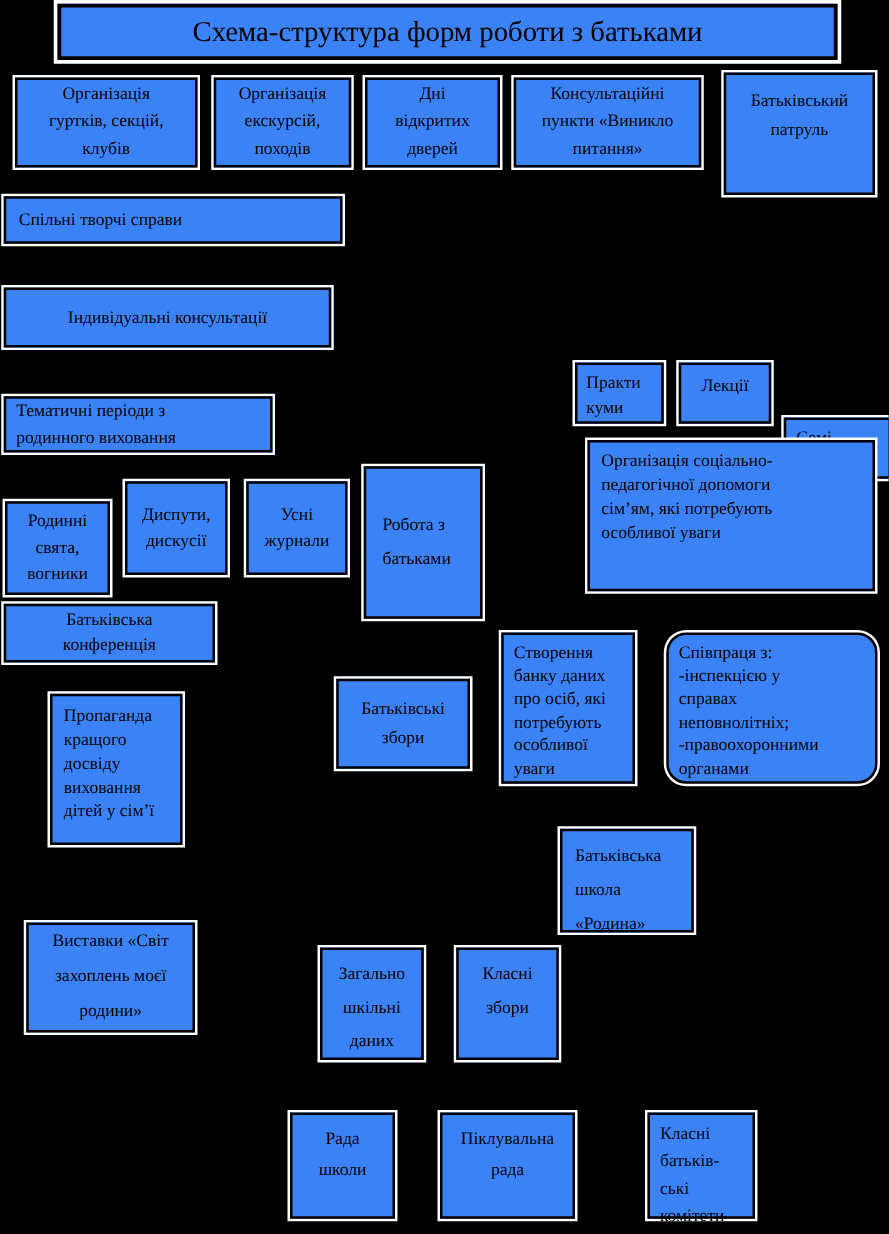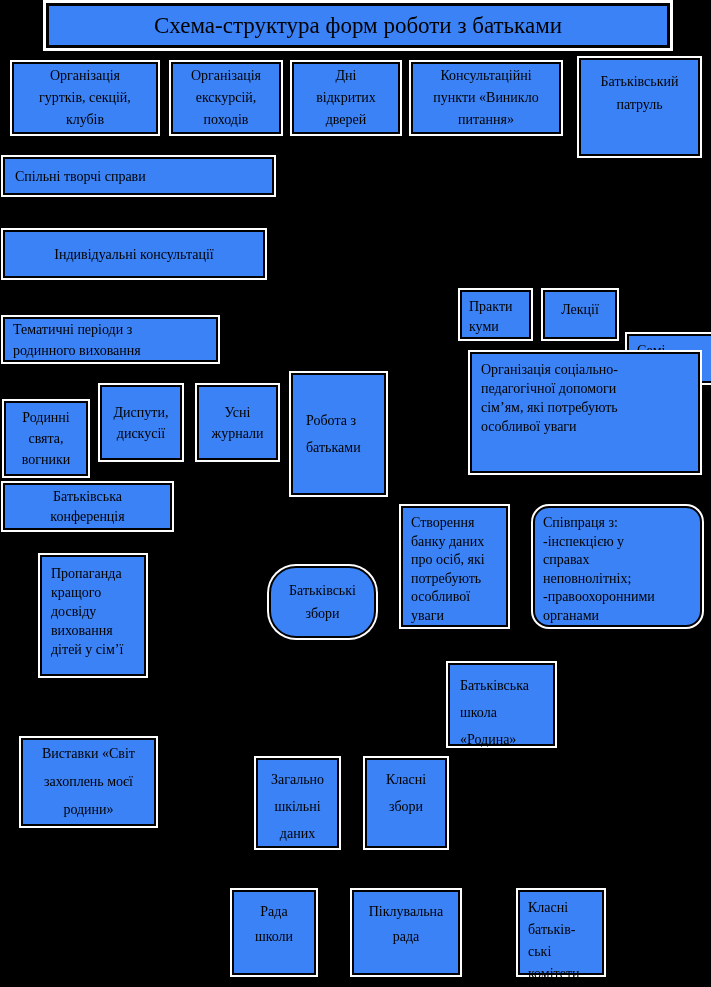--- a/index.html
+++ b/index.html
@@ -95,21 +95,21 @@
 неповнолітніх;
 -правоохоронними
 органами</div>
 
   <div class="box tl" style="left:12px;top:555px;width:106px;height:121px;padding:7px 9px;line-height:19px;margin-left:28px;">Пропаганда
 кращого
 досвіду
 виховання
 дітей у сім’ї</div>
 
-  <div class="box cc" style="left:269px;top:566px;width:107px;height:72px;line-height:23px;border-radius:27px;">Батьківські
+  <div class="box cc" style="left:269px;top:543px;width:107px;height:72px;line-height:23px;">Батьківські
 збори</div>
 
   <div class="box tl" style="left:448px;top:663px;width:107px;height:83px;padding:7px 10px;line-height:27px;">Батьківська
 школа
 «Родина»</div>
 
   <div class="box cc" style="left:21px;top:738px;width:135px;height:88px;line-height:28px;">Виставки «Світ
 захоплень моєї
 родини»</div>
 

